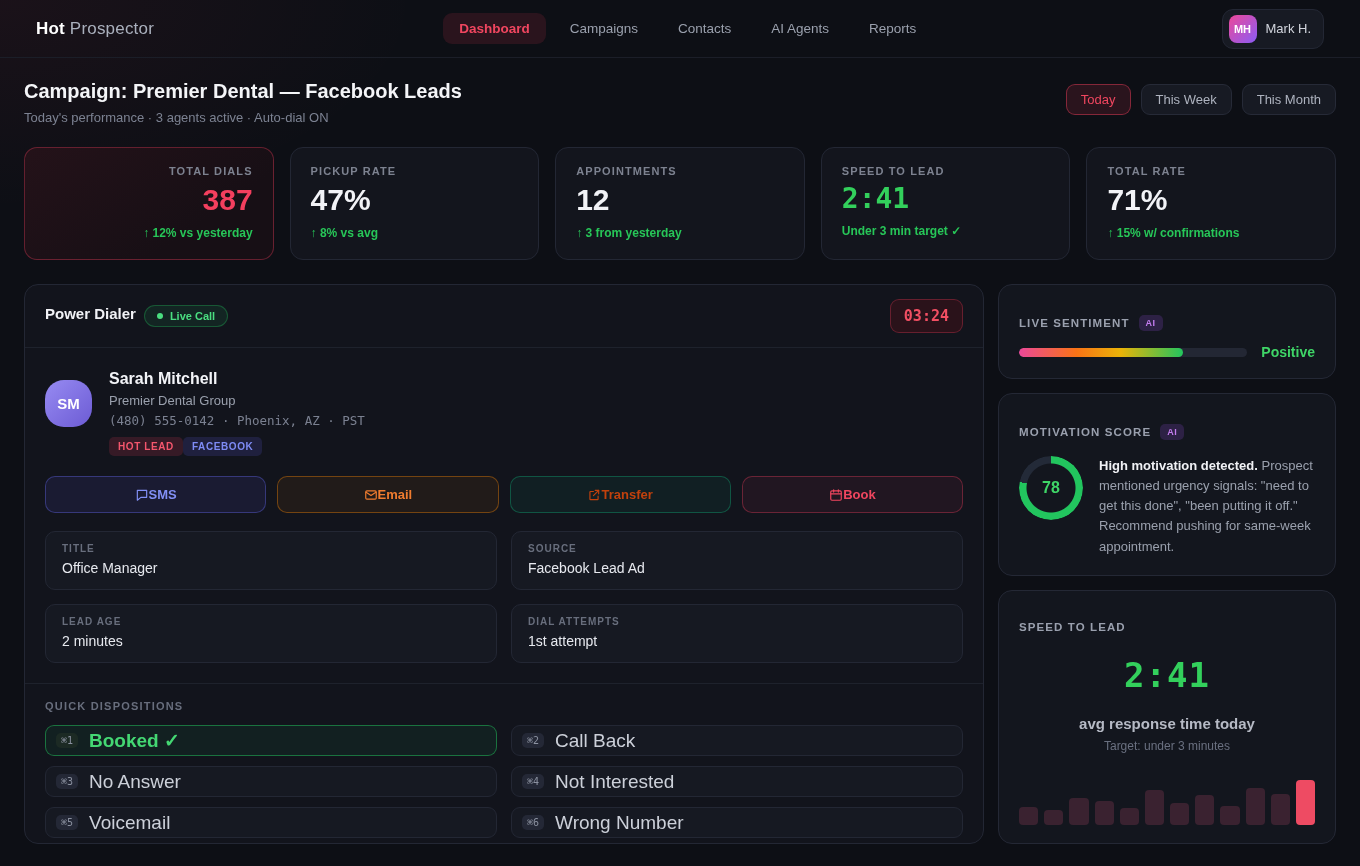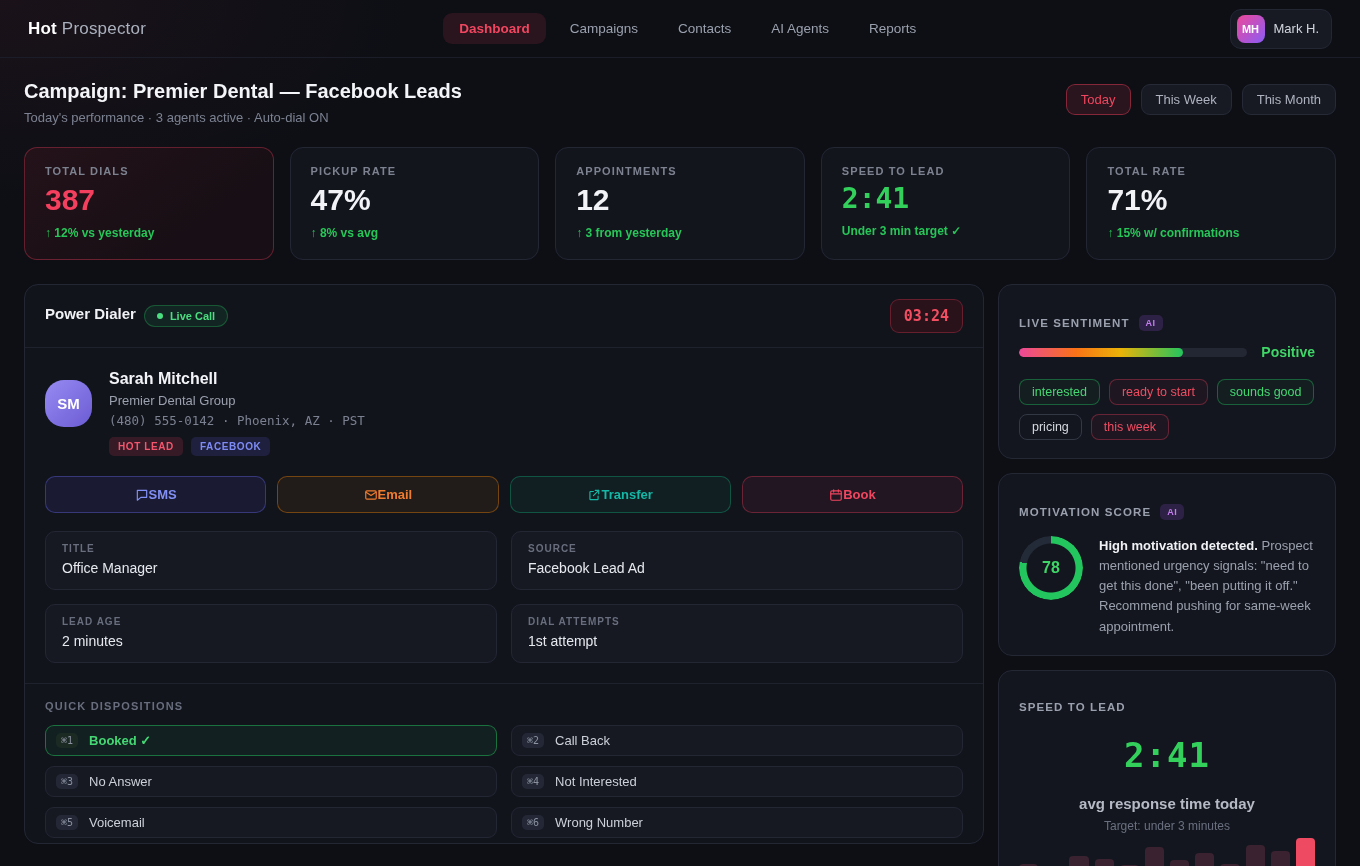--- a/index.html
+++ b/index.html
@@ -9,21 +9,21 @@
     background-image: radial-gradient(600px 300px at 0% 0%, rgba(244,63,94,0.06), transparent 70%);
     color:#eceef3;
     font-family:"Liberation Sans", sans-serif;
     overflow:hidden;
   }
   .mono { font-family:"DejaVu Sans Mono", monospace; }
 
   
   .topnav {
     height:58px; display:flex; align-items:center; justify-content:space-between;
-    padding:0 28px; border-bottom:1px solid #1b1e28;
+    padding:0 36px; border-bottom:1px solid #1b1e28;
   }
   .brand { font-size:17px; letter-spacing:.2px; }
   .brand b { color:#ffffff; font-weight:bold; }
   .brand span.light { color:#aab0bd; font-weight:normal; }
   .nav-center { display:flex; align-items:center; gap:8px; }
   .nav-item {
     font-size:13.5px; color:#9aa0ad; padding:8px 16px; border-radius:9px; cursor:pointer;
     background:transparent; border:none; font-family:inherit;
   }
   .nav-item.active { background:#2a141d; color:#f0465f; font-weight:bold; }
@@ -51,20 +51,21 @@
 
   
   .stats-row { display:flex; gap:16px; margin-top:22px; }
   .stat-card {
     flex:1; background:#13151d; border:1px solid #232734; border-radius:13px;
     padding:17px 20px; height:113px;
   }
   .stat-card.accent-red {
     background:linear-gradient(145deg,#241219 0%,#170f15 70%);
     border-color:rgba(244,63,94,.35);
+    text-align:right;
   }
   .stat-label { font-size:11px; font-weight:bold; letter-spacing:1.1px; color:#7d8290; }
   .stat-value { font-size:30px; font-weight:bold; color:#f2f3f7; margin-top:8px; line-height:1; }
   .stat-value.red { color:#f43f5e; }
   .stat-value.green { color:#33d05c; font-size:28px; }
   .stat-delta { font-size:12px; font-weight:bold; color:#27c658; margin-top:11px; }
 
   
   .content { display:flex; gap:14px; margin-top:24px; height:560px; }
   .dialer-card {
@@ -96,37 +97,37 @@
   .contact { display:flex; gap:17px; padding:22px 20px 16px 20px; }
   .contact-avatar {
     width:47px; height:47px; border-radius:19px; flex:none; margin-top:10px;
     background:linear-gradient(135deg,#978bf2,#6c5bd4);
     display:flex; align-items:center; justify-content:center;
     font-size:15px; font-weight:bold; color:#fff;
   }
   .contact-name { font-size:16px; font-weight:bold; color:#f3f4f8; }
   .contact-company { font-size:13px; color:#9aa0ad; margin-top:5px; }
   .contact-phone { font-size:12.5px; color:#7b8191; margin-top:5px; }
-  .contact-tags { display:flex; gap:8px; margin-top:9px; }
+  .contact-tags { display:flex; gap:0; margin-top:9px; }
   .tag {
     font-size:10px; font-weight:bold; letter-spacing:.6px; border-radius:5px; padding:4px 9px;
   }
   .tag.red { background:rgba(244,63,94,.16); color:#f4566d; }
   .tag.blue { background:rgba(99,102,241,.16); color:#7e8bf5; }
 
   
   .actions { display:flex; gap:11px; padding:4px 20px 18px 20px; }
   .act-btn {
     flex:1; height:37px; border-radius:10px; display:flex; align-items:center; justify-content:center;
     font-size:13px; font-weight:bold; cursor:pointer; font-family:inherit;
   }
   .act-btn svg { width:14px; height:14px; }
   .act-sms { background:rgba(99,102,241,.10); border:1px solid rgba(99,102,241,.38); color:#8290f6; }
   .act-email { background:rgba(217,119,6,.08); border:1px solid rgba(217,119,6,.45); color:#f07c2f; }
-  .act-transfer { background:rgba(16,185,129,.07); border:1px solid rgba(16,185,129,.35); color:#14b8a6; }
+  .act-transfer { background:rgba(16,185,129,.07); border:1px solid rgba(16,185,129,.35); color:#c2410c; }
   .act-book { background:rgba(244,63,94,.07); border:1px solid rgba(244,63,94,.35); color:#f1465f; }
 
   
   .fields { display:grid; grid-template-columns:1fr 1fr; gap:14px; padding:0 20px 20px 20px; }
   .field {
     background:#161922; border:1px solid #232734; border-radius:10px; padding:11px 16px 13px 16px;
   }
   .field-label { font-size:10px; font-weight:bold; letter-spacing:1px; color:#686e7d; }
   .field-value { font-size:14px; color:#e7e9ef; margin-top:6px; }
 
@@ -137,21 +138,21 @@
   .dispo-btn {
     display:flex; align-items:center; gap:11px; background:#161922; border:1px solid #232734;
     border-radius:9px; padding:6px 10px; height:31px; cursor:pointer; font-family:inherit;
   }
   .dispo-btn.active { background:rgba(34,197,94,.07); border-color:rgba(34,197,94,.5); }
   .kbd {
     font-family:"DejaVu Sans Mono", monospace; font-size:10px; color:#8b91a0;
     background:#242836; border-radius:5px; padding:2px 5px;
   }
   .dispo-btn.active .kbd { background:#1c2a24; }
-  .dispo-label { font-size:13px; color:#ccd0d9; }
+  .dispo-label { font-size:19px; color:#ccd0d9; }
   .dispo-btn.active .dispo-label { color:#44d773; font-weight:bold; }
 
   
   .side-head { display:flex; align-items:center; gap:9px;margin-top:12px; }
   .side-heading { font-size:11.5px; font-weight:bold; letter-spacing:1.1px; color:#9aa0ae; }
   .ai-badge {
     font-size:9px; font-weight:bold; letter-spacing:.5px; color:#c57df0;
     background:rgba(168,85,247,.18); border-radius:5px; padding:3px 7px;
   }
 
@@ -365,27 +366,20 @@
         <div class="side-head">
           <span class="side-heading">LIVE SENTIMENT</span>
           <span class="ai-badge">AI</span>
         </div>
         <div class="sent-row">
           <div class="sent-track">
             <div class="sent-fill" style="width: 72%;"></div>
           </div>
           <span class="sent-value">Positive</span>
         </div>
-        <div class="sent-tags">
-          <span class="pill green">interested</span>
-          <span class="pill red">ready to start</span>
-          <span class="pill green">sounds good</span>
-          <span class="pill neutral">pricing</span>
-          <span class="pill red">this week</span>
-        </div>
       </div>
 
       <div class="side-card">
         <div class="side-head">
           <span class="side-heading">MOTIVATION SCORE</span>
           <span class="ai-badge">AI</span>
         </div>
         <div class="motiv-body">
           <div class="ring-wrap">
             <div class="ring" style="background: conic-gradient(rgb(34, 197, 94) 78%, rgb(35, 42, 56) 0deg);"></div>

